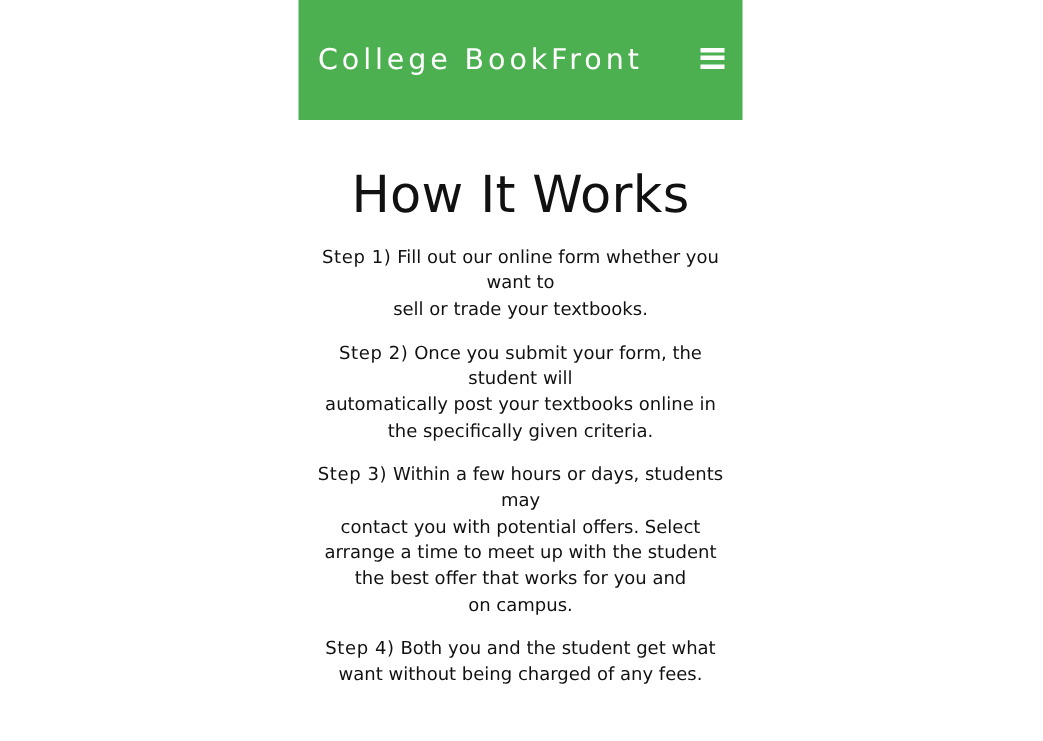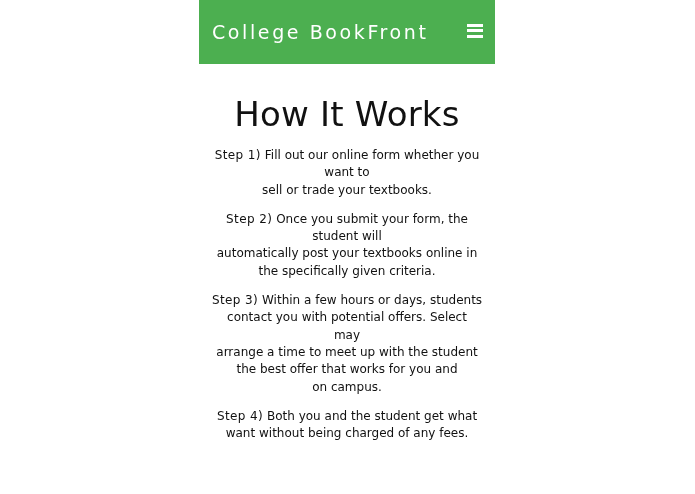--- a/index.html
+++ b/index.html
@@ -13,21 +13,21 @@
     body {
       font-family: "DejaVu Sans", "Liberation Sans", sans-serif;
       color: #111111;
     }
     .page {
       position: relative;
       width: 296px;
       margin-left: 199px;
     }
     .header {
-      height: 64px;
+      height: 80px;
       background: #4caf50;
       display: flex;
       align-items: center;
       justify-content: space-between;
       padding: 0 12px 0 13px;
       box-sizing: border-box;
     }
     .brand {
       color: #ffffff;
       font-size: 19px;
@@ -97,22 +97,22 @@
 
     <p class="step">
       <span class="line"><b>Step 2)</b> <span>Once you submit your form, the</span></span>
       <span class="line">student will</span>
       <span class="line">automatically post your textbooks online in</span>
       <span class="line">the specifically given criteria.</span>
     </p>
 
     <p class="step">
       <span class="line"><b>Step 3)</b> <span>Within a few hours or days, students</span></span>
+      <span class="line">may</span>
       <span class="line">contact you with potential offers. Select</span>
-      <span class="line">may</span>
       <span class="line">arrange a time to meet up with the student</span>
       <span class="line">the best offer that works for you and</span>
       <span class="line">on campus.</span>
     </p>
 
     <p class="step">
       <span class="line"><b>Step 4)</b> <span>Both you and the student get what</span></span>
       <span class="line">want without being charged of any fees.</span>
     </p>
   </main>

